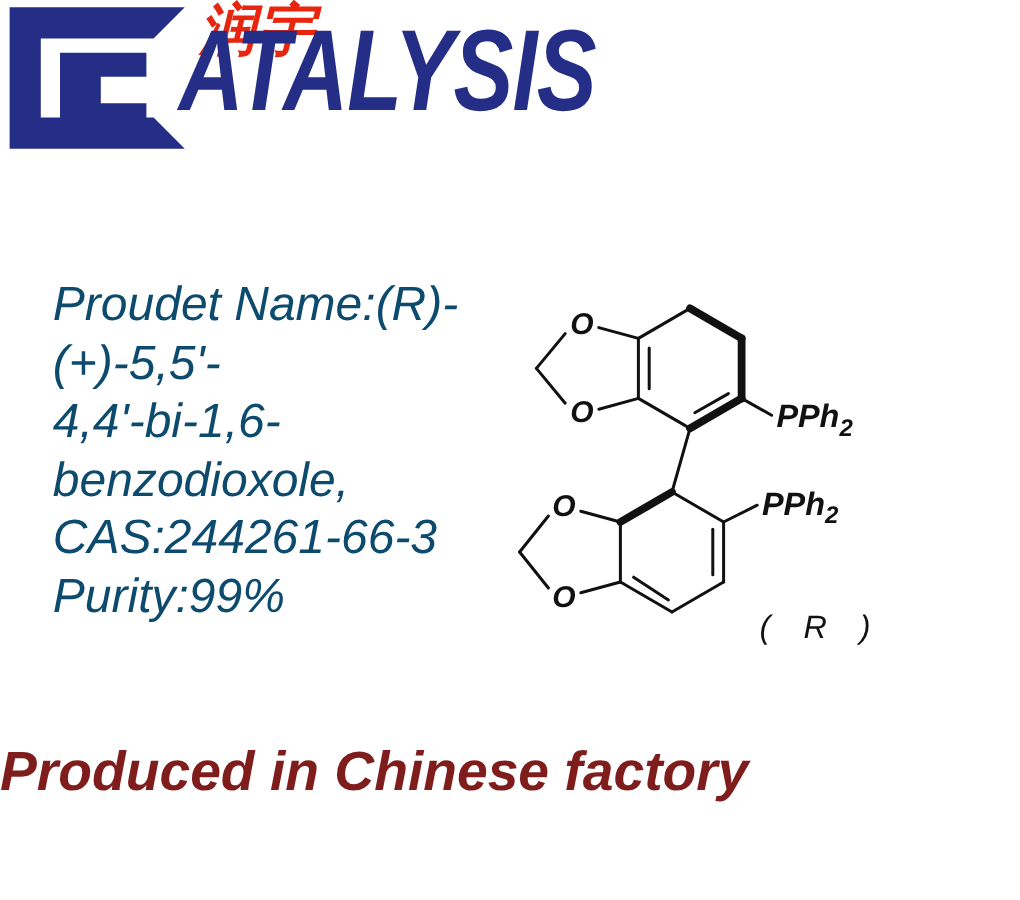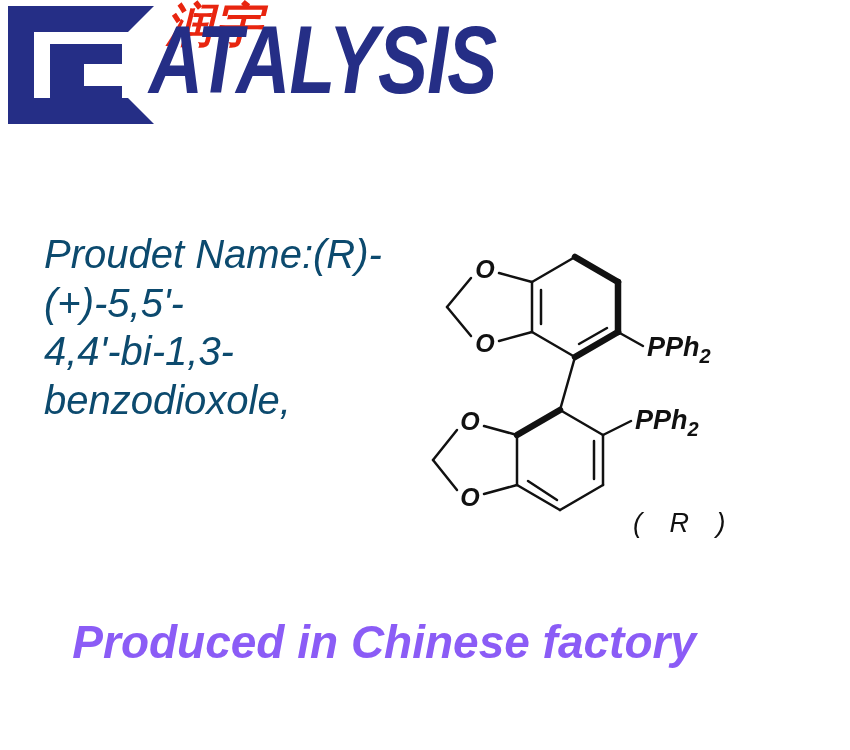--- a/index.html
+++ b/index.html
@@ -28,41 +28,43 @@
   
   .product{
     position:absolute;left:44px;top:190px;width:430px;
     font-size:40px;line-height:48.5px;color:#0c4a6e;margin-top:40px;
   }
   
   .structure{position:absolute;left:385px;top:222px;}
   
   .footer{
     position:absolute;left:0;top:606px;width:696px;
-    text-align:right;color:#8b5cf6;font-weight:bold;
+    text-align:left;color:#7f1d1d;font-weight:bold;
   }
   .footer div{font-size:46px;line-height:72px;}
 </style>
 </head>
 <body>
 
 <div class="page">
 
   <div class="logo">
     <svg class="logo-c" width="160" height="126" viewBox="0 0 160 126">
       <path d="M4,4 H150 L124,30 H30 V96 H124 L150,122 H4 Z" fill="#252e86"></path>
       <path d="M46,42 H118 V62 H80 V84 H118 V104 H46 Z" fill="#252e86"></path>
     </svg>
     <div class="logo-cn">润宇</div>
     <div class="logo-brand">ATALYSIS</div>
   </div>
 
   <div class="product">
     <div>Proudet Name:(R)-(+)-5,5'-</div>
-    <div>4,4'-bi-1,3-benzodioxole,</div>
+    <div>4,4'-bi-1,6-benzodioxole,</div>
+    <div>CAS:244261-66-3</div>
+    <div>Purity:99%</div>
   </div>
 
   <svg class="structure" width="370" height="340" viewBox="0 0 370 340">
 
     <g stroke="#111111" stroke-linecap="round" fill="none">
 
       <g>
         <line x1="190" y1="35" x2="233" y2="60" stroke-width="6.5"></line>
         <line x1="233" y1="60" x2="233" y2="110" stroke-width="6.5"></line>
         <line x1="233" y1="110" x2="190" y2="135" stroke-width="6.5"></line>

